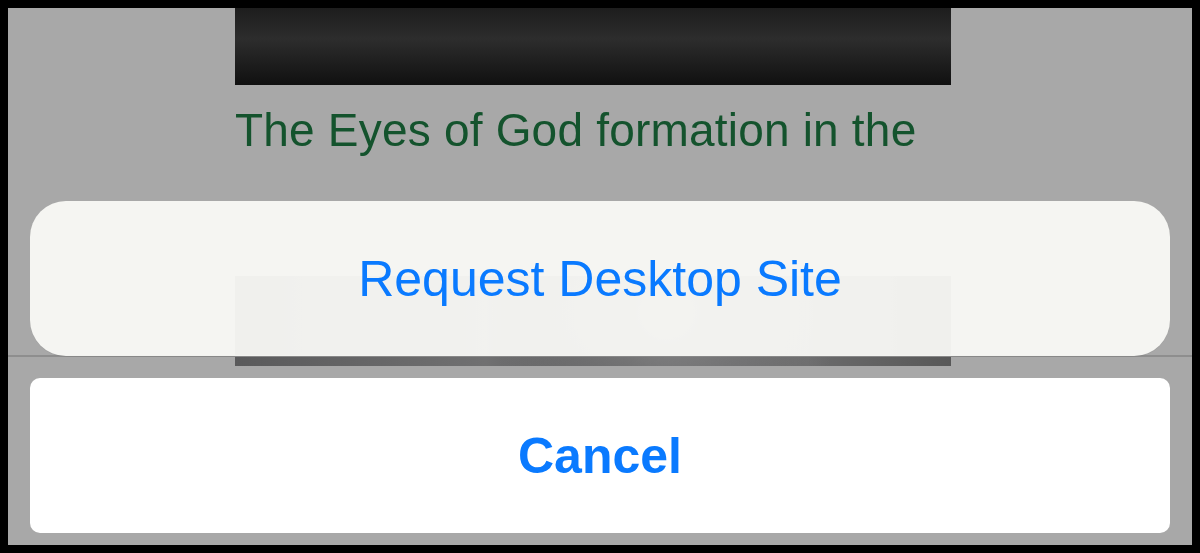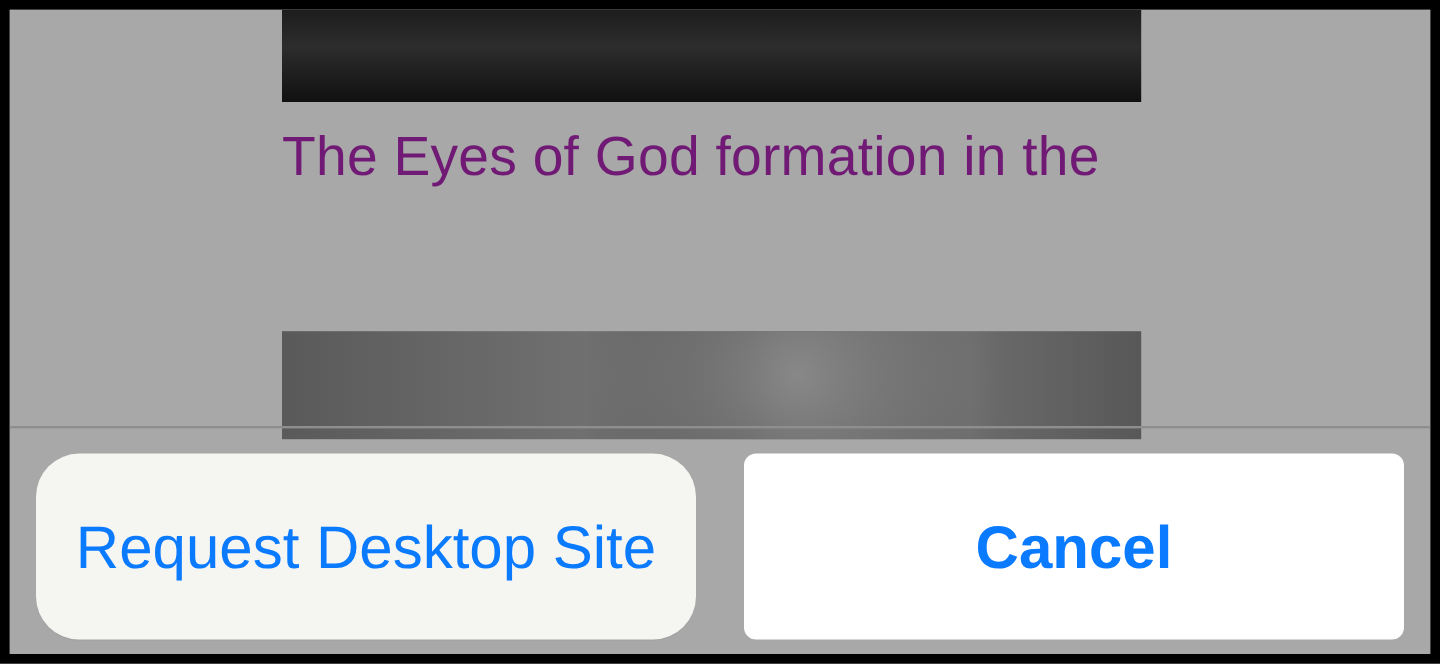--- a/index.html
+++ b/index.html
@@ -26,21 +26,21 @@
       position: absolute;
       left: 227px; top: 0;
       width: 716px; height: 77px;
       background: linear-gradient(180deg, #1d1d1d 0%, #2d2d2d 40%, #101010 100%);
     }
     .caption {
       position: absolute;
       left: 227px; top: 95px;
       font-size: 46px;
       line-height: 1.2;
-      color: #701a75;
+      color: #14532d;
       letter-spacing: 0.2px;
     }
     .photo-block-2 {
       position: absolute;
       left: 227px; top: 268px;
       width: 716px; height: 90px;
       background:
         radial-gradient(circle at 60% 40%, #88888a 0%, rgba(0,0,0,0) 40%),
         linear-gradient(90deg, #5a5a5c 0%, #707072 35%, #4d4d4f 55%, #6b6b6d 80%, #585858 100%);
       filter: saturate(0.2);
@@ -51,22 +51,22 @@
       height: 2px;
       background: #8e8e8e;
     }
 
     
     .sheet {
       position: absolute;
       left: 22px; right: 22px;
       bottom: 12px;
       display: flex;
-      flex-direction: row;
-      gap: 40px;
+      flex-direction: column;
+      gap: 22px;
     }
     .btn {
       width: 100%;
       height: 155px;
       border-radius: 36px;
       display: flex;
       align-items: center;
       justify-content: center;
       font-size: 50px;
       color: #0a7aff;

